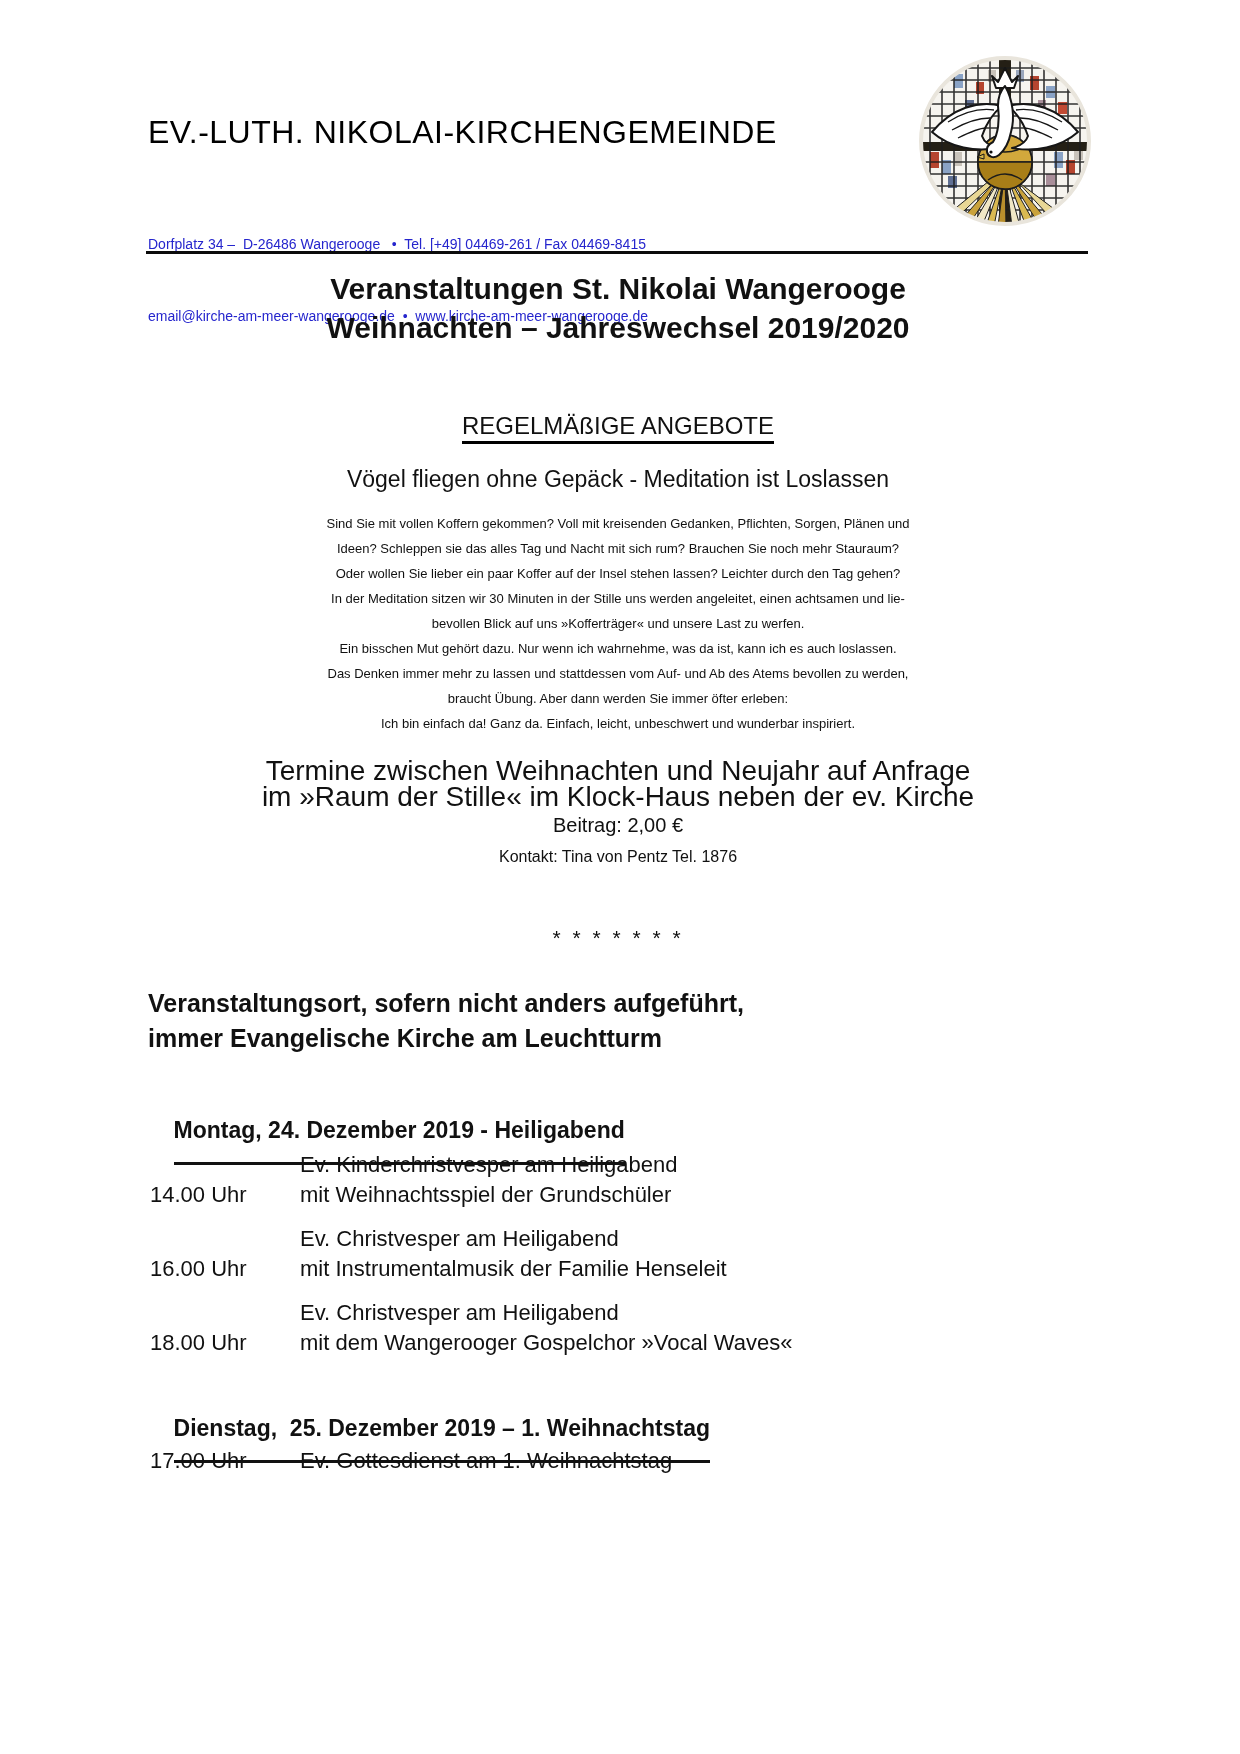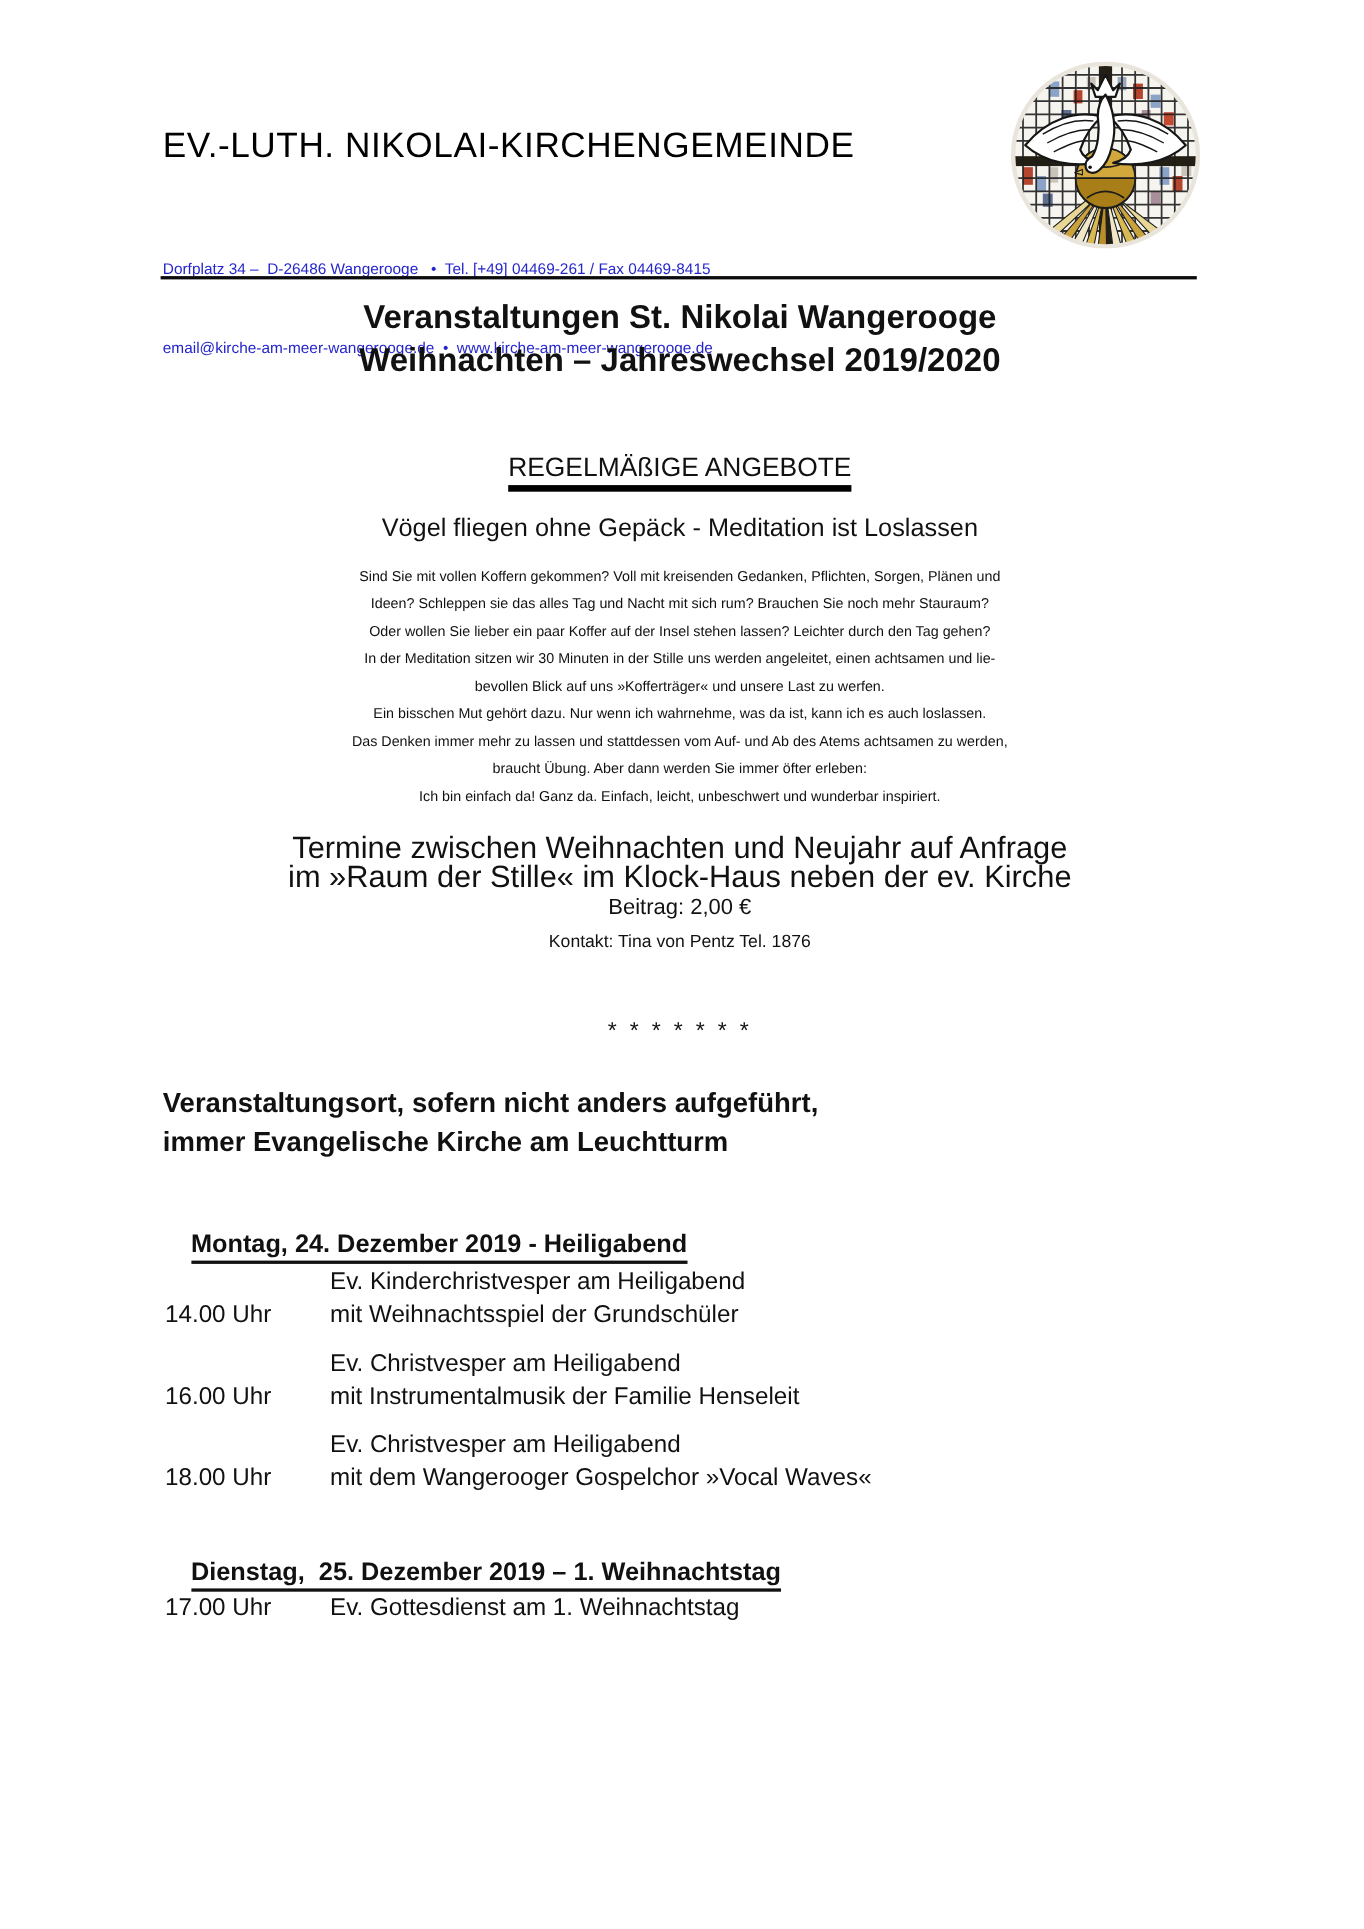--- a/index.html
+++ b/index.html
@@ -20,30 +20,30 @@
   .address{
     left:148px;top:184px;
     font-size:14px;line-height:24px;color:#2525cd;
     white-space:pre-wrap;
   }
   .logo{left:918px;top:56px;width:174px;height:170px;}
   .rule{left:146px;top:251px;width:942px;height:3px;background:#0b0b0b;}
   .center-col{left:148px;width:940px;text-align:center;}
   .title{top:269px;font-size:30px;line-height:39px;font-weight:bold;}
   .regel{top:412px;font-size:24px;}
-  .regel .u{display:inline-block;border-bottom:6px solid #000000;padding-bottom:1px;}
+  .regel .u{display:inline-block;border-bottom:3px solid #000000;padding-bottom:1px;}
   .voegel{top:466px;font-size:23px;}
   .para{top:511px;font-size:13px;line-height:25px;}
   .termine{top:758px;font-size:28px;line-height:26px;}
   .fee{top:814px;font-size:20px;}
   .contact{top:848px;font-size:16px;}
   .stars{top:926px;font-size:21px;letter-spacing:3px;}
   .venue{left:148px;top:986px;width:940px;font-size:25px;line-height:35px;font-weight:bold;}
   .day-heading{left:148px;font-size:23px;font-weight:bold;white-space:pre-wrap;}
-  .day-heading .u{display:inline-block;border-bottom:3px solid #111;padding-bottom:2px;}
+  .day-heading .u{display:inline-block;border-bottom:3px solid #111;padding-bottom:18px;}
   .day1{top:1090px;}
   .day2{top:1388px;}
   .event-row{
     left:150px;width:940px;
     display:flex;align-items:flex-end;
     font-size:22px;line-height:30px;
   }
   .event-row .time{flex:0 0 150px;}
   .ev1{top:1150px;}
   .ev2{top:1224px;}
@@ -148,21 +148,21 @@
 
   <div class="abs center-col voegel">Vögel fliegen ohne Gepäck - Meditation ist Loslassen</div>
 
   <div class="abs center-col para">
     <div>Sind Sie mit vollen Koffern gekommen? Voll mit kreisenden Gedanken, Pflichten, Sorgen, Plänen und</div>
     <div>Ideen? Schleppen sie das alles Tag und Nacht mit sich rum? Brauchen Sie noch mehr Stauraum?</div>
     <div>Oder wollen Sie lieber ein paar Koffer auf der Insel stehen lassen? Leichter durch den Tag gehen?</div>
     <div>In der Meditation sitzen wir 30 Minuten in der Stille uns werden angeleitet, einen achtsamen und lie-</div>
     <div>bevollen Blick auf uns »Kofferträger« und unsere Last zu werfen.</div>
     <div>Ein bisschen Mut gehört dazu. Nur wenn ich wahrnehme, was da ist, kann ich es auch loslassen.</div>
-    <div>Das Denken immer mehr zu lassen und stattdessen vom Auf- und Ab des Atems achtsamen zu werden,</div>
+    <div>Das Denken immer mehr zu lassen und stattdessen vom Auf- und Ab des Atems bevollen zu werden,</div>
     <div>braucht Übung. Aber dann werden Sie immer öfter erleben:</div>
     <div>Ich bin einfach da! Ganz da. Einfach, leicht, unbeschwert und wunderbar inspiriert.</div>
   </div>
 
   <div class="abs center-col termine">
     <div>Termine zwischen Weihnachten und Neujahr auf Anfrage</div>
     <div>im »Raum der Stille« im Klock-Haus neben der ev. Kirche</div>
   </div>
 
   <div class="abs center-col fee">Beitrag: 2,00 €</div>

